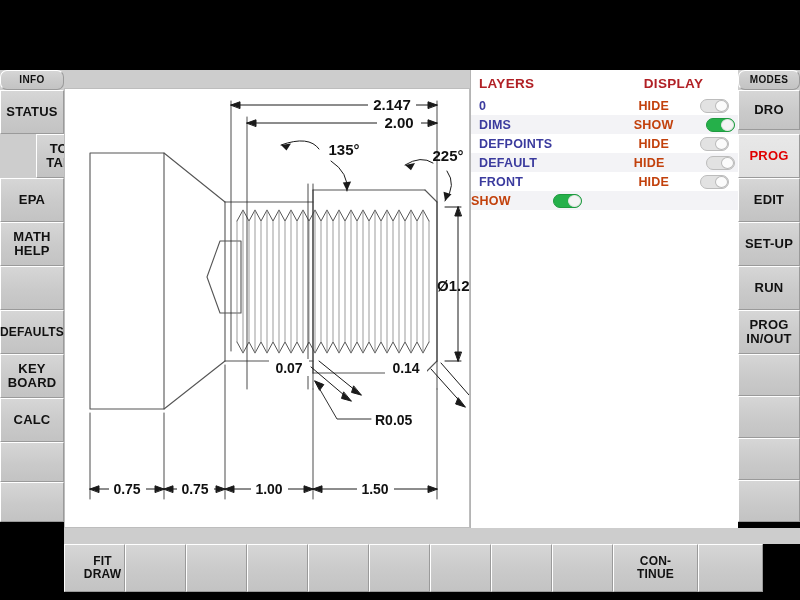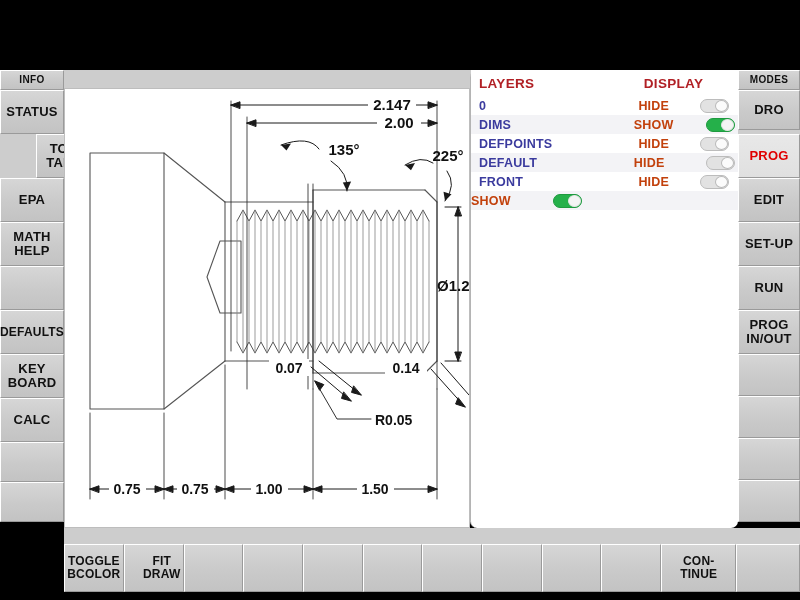--- a/index.html
+++ b/index.html
@@ -22,21 +22,21 @@
   .sbtn{
     background:linear-gradient(180deg,#d6d6d6 0%,#cacaca 55%,#c3c3c3 100%);
     border:1px solid #fff;
     border-right-color:#9a9a9a;border-bottom-color:#9a9a9a;
     box-sizing:border-box;
     display:flex;align-items:center;justify-content:center;
     text-align:center;line-height:1.05;
     font-weight:bold;color:#111;font-size:13px;
     letter-spacing:.2px;
   }
-  .sbtn.hdr{font-size:10px;font-weight:bold;letter-spacing:.4px;}
+  .sbtn.hdr{font-size:10px;font-weight:bold;letter-spacing:.4px;border-radius:7px;}
   .sbtn.active{background:linear-gradient(180deg,#e8e8e8 0%,#e0e0e0 100%);
                color:#e00000;}
   .sbtn span{pointer-events:none;white-space:pre-line;}
 
   
   #rail-left{position:absolute;left:0;top:0;width:64px;height:452px;}
   #rail-left .sbtn{position:absolute;left:0;width:64px;}
 
   
   #rail-right{position:absolute;left:738px;top:0;width:62px;height:452px;}
@@ -44,21 +44,21 @@
 
   
   #draw-panel{position:absolute;left:64px;top:18px;width:406px;height:440px;
               background:#fff;overflow:hidden;border:1px solid #bdbdbd;
               box-sizing:border-box;font-weight:bold;}
   #draw-svg{display:block;}
 
   
   #layers-panel{position:absolute;left:470px;top:0;width:268px;height:458px;
                 background:#fff;box-sizing:border-box;
-                border-left:1px solid #b4b4b4;border-radius:7px;}
+                border-left:1px solid #b4b4b4;}
   #layers-head{display:flex;height:26px;align-items:center;
                background:#fff;}
   #layers-head .h{color:#b12025;font-weight:bold;font-size:13.5px;
                   letter-spacing:.3px;}
   #layers-head .h1{width:168px;padding-left:8px;}
   #layers-head .h2{width:96px;}
   .lrow{display:flex;align-items:center;height:19px;background:#fff;}
   .lrow.alt{background:#f3f3f6;gap:20px;}
   .lname{width:168px;padding-left:8px;color:#3b3b9e;font-weight:bold;
          font-size:12.5px;letter-spacing:.2px;box-sizing:border-box;}
@@ -376,24 +376,20 @@
       <div class="sbtn" style="top:368px;height:42px;">
         <span></span>
         </div>
       <div class="sbtn" style="top:410px;height:42px;">
         <span></span>
         </div>
     </div>
 
     <div id="spacer-strip"></div>
     <div id="toolbar">
-      <div class="sbtn" style="width:61px;">
-        <span>TOGGLE
-BCOLOR</span>
-        </div>
       <div class="sbtn" style="width:61px;padding-left:16px;">
         <span>FIT
 DRAW</span>
         </div>
       <div class="sbtn" style="width:61px;">
         <span></span>
         </div>
       <div class="sbtn" style="width:61px;">
         <span></span>
         </div>
@@ -408,21 +404,21 @@
         </div>
       <div class="sbtn" style="width:61px;">
         <span></span>
         </div>
       <div class="sbtn" style="width:61px;">
         <span></span>
         </div>
       <div class="sbtn" style="width:61px;">
         <span></span>
         </div>
-      <div class="sbtn" style="width:77px;">
+      <div class="sbtn" style="width:85px;">
         <span>CON-
 TINUE</span>
         </div>
       <div class="sbtn" style="width:65px;">
         <span></span>
         </div>
     </div>
 
   </div>
 </div>

